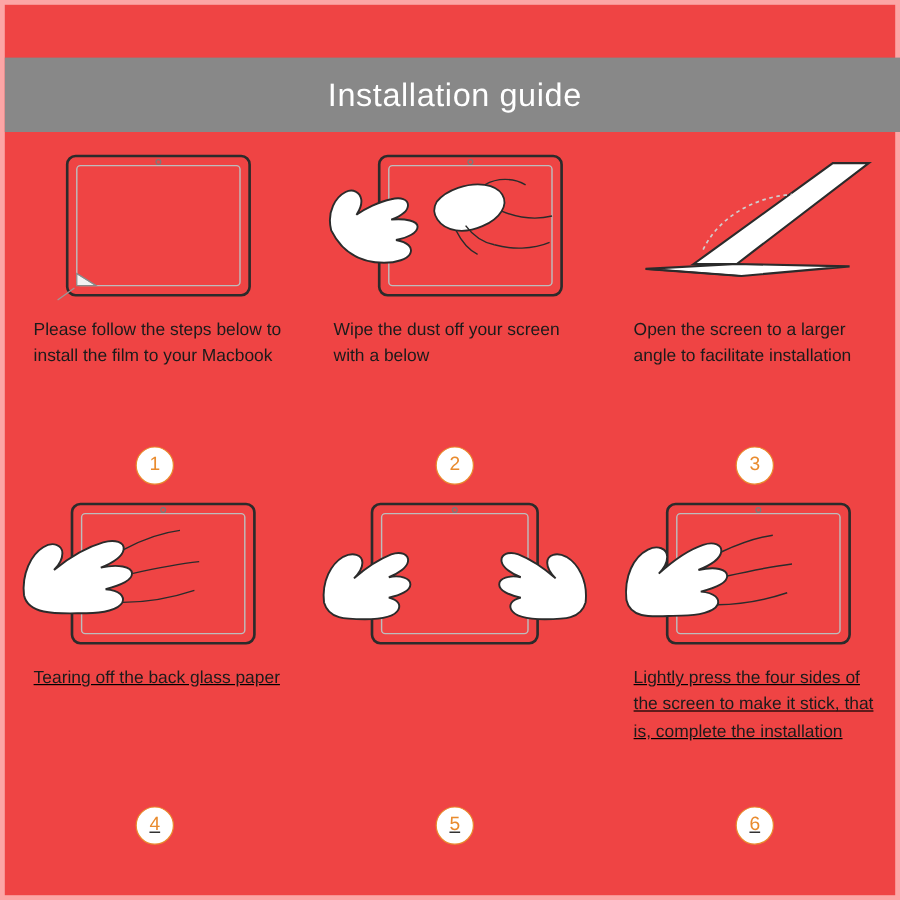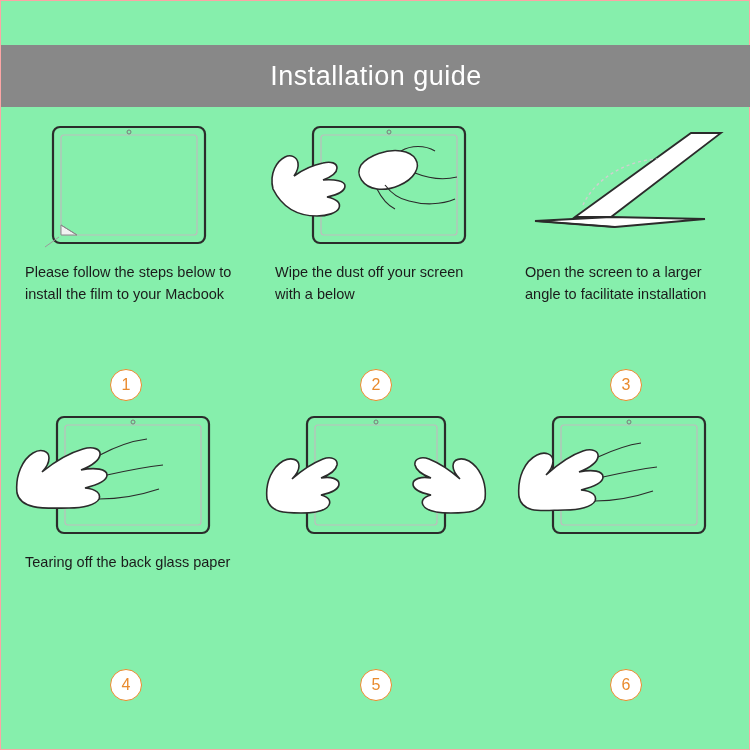--- a/index.html
+++ b/index.html
@@ -11,22 +11,22 @@
     height: 750px;
     background: #ffffff;
     font-family: "Liberation Sans", sans-serif;
     overflow: hidden;
   }
   .page {
     position: relative;
     width: 750px;
     height: 750px;
     box-sizing: border-box;
-    border: 1px solid #fca5a5;
-    background: #86efac;
+    border: 4px solid #fca5a5;
+    background: #ef4444;
   }
   .header-bar {
     position: absolute;
     left: 0;
     top: 44px;
     width: 750px;
     height: 62px;
     background: #888888;
     display: flex;
     align-items: center;
@@ -142,21 +142,21 @@
             <path d="M20 100 L96 96 L190 98 L100 106 Z" fill="#ffffff" stroke="#2b2b2b" stroke-width="1.8"></path>
             <path d="M20 100 L100 106" fill="none" stroke="#2b2b2b" stroke-width="1.4"></path>
             <path d="M68 84 C80 58 110 40 142 38" fill="none" stroke="#cfcfcf" stroke-width="1.4" stroke-dasharray="3,3"></path>
           </svg>
         </div>
         <div class="caption">Open the screen to a larger angle to facilitate installation</div>
         <div class="step-num">3</div>
       </div>
     </div>
 
-    <div class="row2" style="display:flex;width:603px;">
+    <div class="row2" style="display:flex;width:603px;text-decoration:underline;">
 
       <div class="cell">
         <div class="art">
           <svg viewBox="0 0 222 128" width="222" height="128">
             <rect x="42" y="6" width="152" height="116" rx="7" ry="7" fill="none" stroke="#2b2b2b" stroke-width="2.2"></rect>
             <rect x="50" y="14" width="136" height="100" rx="3" ry="3" fill="none" stroke="#bdbdbd" stroke-width="1.2"></rect>
             <circle cx="118" cy="11" r="2" fill="none" stroke="#7a7a7a" stroke-width="1"></circle>
             <path d="M2 82 C0 64 8 48 18 42 C26 37 34 40 34 47 C34 53 30 58 27 61 C38 52 54 42 68 38 C78 35 86 38 85 44 C84 50 76 55 66 59 C80 56 92 58 92 64 C92 70 82 74 70 77 C82 78 86 83 84 88 C81 94 68 97 54 97 C34 97 6 100 2 82 Z" fill="#ffffff" stroke="#2b2b2b" stroke-width="1.6"></path>
             <path d="M85 44 C100 36 116 30 132 28" fill="none" stroke="#2b2b2b" stroke-width="1.2"></path>
             <path d="M92 64 C110 60 130 56 148 54" fill="none" stroke="#2b2b2b" stroke-width="1.2"></path>
@@ -185,18 +185,19 @@
           <svg viewBox="0 0 222 128" width="222" height="128">
             <rect x="38" y="6" width="152" height="116" rx="7" ry="7" fill="none" stroke="#2b2b2b" stroke-width="2.2"></rect>
             <rect x="46" y="14" width="136" height="100" rx="3" ry="3" fill="none" stroke="#bdbdbd" stroke-width="1.2"></rect>
             <circle cx="114" cy="11" r="2" fill="none" stroke="#7a7a7a" stroke-width="1"></circle>
             <path d="M4 86 C2 66 10 50 22 44 C30 40 38 43 38 50 C38 56 34 61 31 64 C42 54 56 44 68 40 C77 37 84 40 83 46 C82 52 74 57 64 61 C78 58 88 60 88 66 C88 72 78 76 66 79 C78 80 82 85 80 90 C77 96 64 99 50 99 C30 99 8 104 4 86 Z" fill="#ffffff" stroke="#2b2b2b" stroke-width="1.6"></path>
             <path d="M83 46 C96 40 112 34 126 32" fill="none" stroke="#2b2b2b" stroke-width="1.2"></path>
             <path d="M88 66 C106 62 126 58 142 56" fill="none" stroke="#2b2b2b" stroke-width="1.2"></path>
             <path d="M80 90 C100 90 120 86 138 80" fill="none" stroke="#2b2b2b" stroke-width="1.2"></path>
           </svg>
         </div>
+        <div class="caption">Lightly press the four sides of the screen to make it stick, that is, complete the installation</div>
         <div class="step-num">6</div>
       </div>
     </div>
 
   </div>
 </div>
 
 </body></html>

